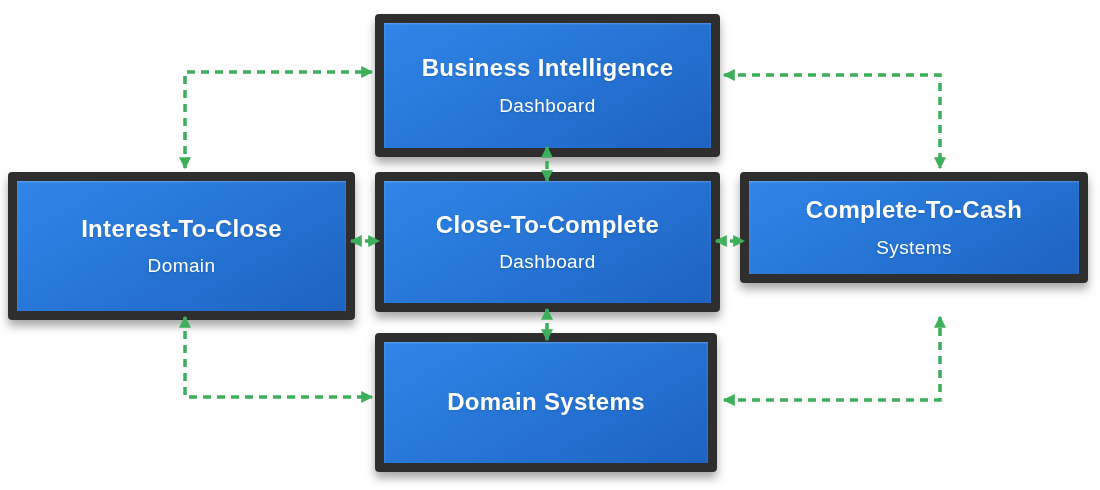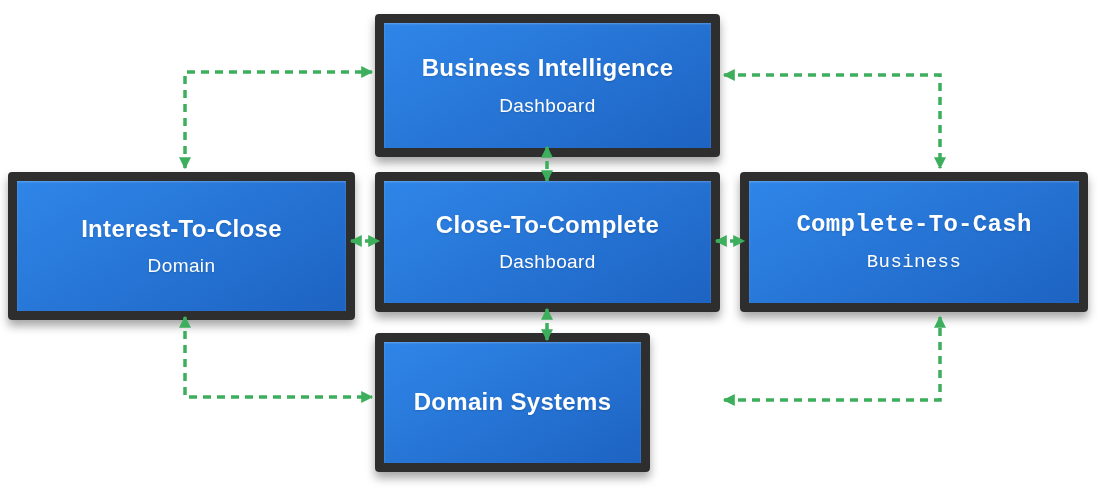--- a/index.html
+++ b/index.html
@@ -39,22 +39,22 @@
     margin-top: 12px;
     font-size: 19px;
     font-weight: 500;
     letter-spacing: 0.4px;
     text-shadow: 0 1px 2px rgba(0,0,0,0.15);
   }
   
   #node-bi     { left: 375px; top: 14px;  width: 345px; height: 143px; }
   #node-itc    { left: 8px;   top: 172px; width: 347px; height: 148px; }
   #node-ctc    { left: 375px; top: 172px; width: 345px; height: 140px; text-align: right; }
-  #node-cash   { left: 740px; top: 172px; width: 348px; height: 140px; font-family: Liberation Mono, monospace; }
-  #node-domain { left: 375px; top: 333px; width: 275px; height: 139px; }
+  #node-cash   { left: 740px; top: 172px; width: 348px; height: 111px; }
+  #node-domain { left: 375px; top: 333px; width: 342px; height: 139px; }
 
   .connectors {
     position: absolute;
     left: 0; top: 0;
     width: 1100px;
     height: 490px;
     pointer-events: none;
     z-index: 3;
   }
   .connector {
@@ -78,21 +78,21 @@
     <div class="node-subtitle">Domain</div>
   </div>
 
   <div class="node" id="node-ctc">
     <div class="node-title">Close-To-Complete</div>
     <div class="node-subtitle">Dashboard</div>
   </div>
 
   <div class="node" id="node-cash">
     <div class="node-title">Complete-To-Cash</div>
-    <div class="node-subtitle">Business</div>
+    <div class="node-subtitle">Systems</div>
   </div>
 
   <div class="node" id="node-domain">
     <div class="node-title">Domain Systems</div>
   </div>
 
   <svg class="connectors" viewBox="0 0 1100 490" xmlns="http://www.w3.org/2000/svg">
     <defs>
       <marker id="ah" viewBox="0 0 10 10" refX="9" refY="5" markerWidth="13" markerHeight="12" orient="auto-start-reverse" markerUnits="userSpaceOnUse">
         <path d="M0,0 L10,5 L0,10 z" fill="#3daf5c"></path>

